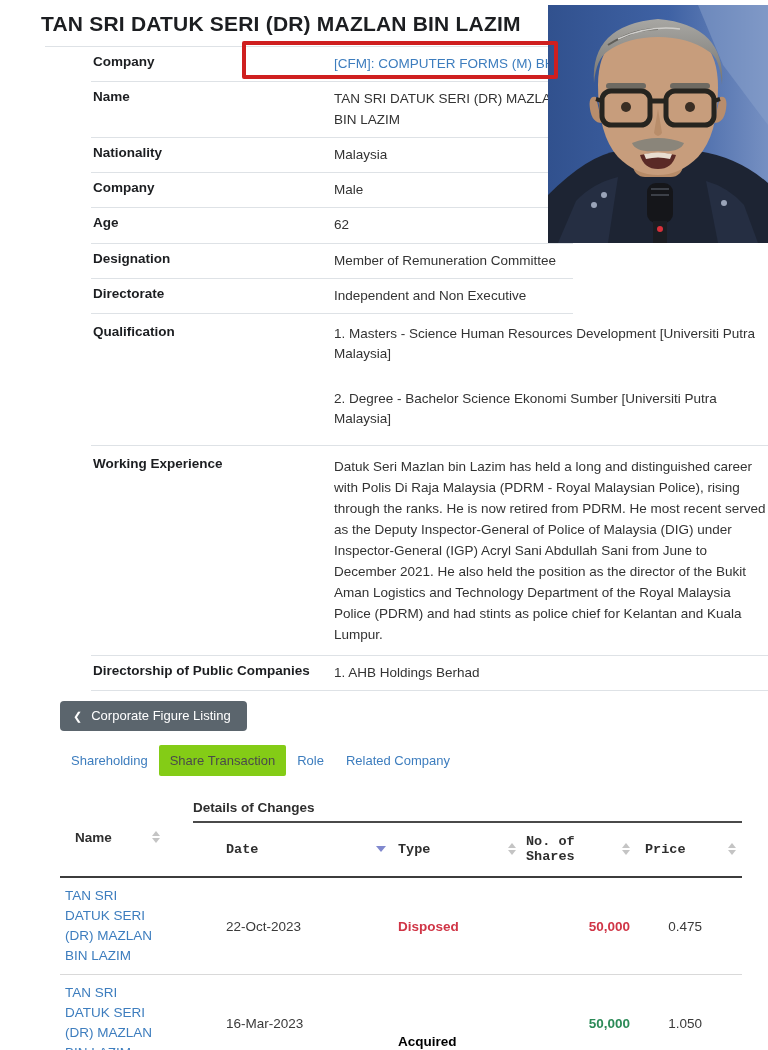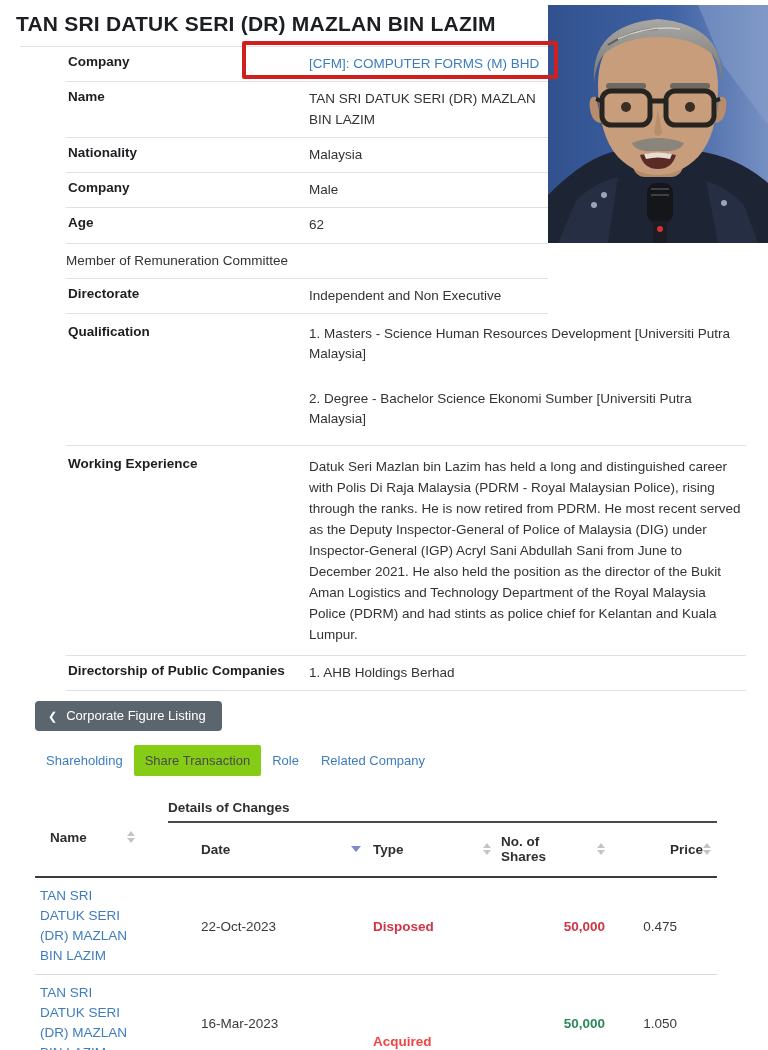--- a/index.html
+++ b/index.html
@@ -1,18 +1,18 @@
 <!DOCTYPE html>
 <html><head>
 <meta charset="utf-8">
 <style>
   * { margin: 0; padding: 0; box-sizing: border-box; }
   html, body { background: #ffffff; }
   body { font-family: "Liberation Sans", "DejaVu Sans", sans-serif; color: #212529; }
-  .page { position: relative; width: 768px; height: 1050px; overflow: hidden; background: #fff; }
+  .page { position: relative; width: 768px; height: 1050px; overflow: hidden; background: #fff; padding-left: 25px; }
 
   
   .title { margin: 12px 0 10px 16px; font-size: 21px; font-weight: 700; color: #1c1e21; letter-spacing: .2px; width: 530px; }
 
   
   .photo-wrap { position: absolute; top: 5px; right: 0; width: 220px; height: 238px; }
   .photo-wrap svg { display: block; }
 
   
   .annotation-box { position: absolute; left: 242px; top: 41px; width: 316px; height: 38px;
@@ -44,25 +44,25 @@
 
   
   .tbl { margin: 22px 0 0 35px; width: 682px; font-size: 13.5px; }
   .thead { display: flex; border-bottom: 2px solid #3c3c3c; }
   .th-name { width: 133px; display: flex; align-items: center; justify-content: space-between;
     padding: 0 6px 0 15px; font-weight: 700; color: #2f2f2f; }
   .th-group { flex: 1; margin-left: 27px; }
   .group-label { font-weight: 700; color: #2f2f2f; padding: 2px 0 6px 0; }
   .group-line { border-top: 2px solid #4a4a4a; }
   .sub-row { display: flex; align-items: center; padding: 11px 0 12px 0; font-weight: 700; color: #2f2f2f; }
-  .sh { display: flex; align-items: center; }
+  .sh { display: flex; align-items: center; font-family: Liberation Mono, monospace; }
   .sh-date  { width: 205px; padding-left: 33px; justify-content: space-between; padding-right: 12px; }
   .sh-type  { width: 128px; justify-content: space-between; padding-right: 10px; }
   .sh-shares{ width: 104px; justify-content: center; gap: 12px; }
-  .sh-price { width: 112px; justify-content: flex-end; padding-left: 15px; padding-right: 6px; }
+  .sh-price { width: 112px; justify-content: space-between; padding-left: 15px; padding-right: 6px; }
 
   
   .sort-both { display: inline-flex; flex-direction: column; gap: 2px; }
   .sort-both i { display: block; width: 0; height: 0; border-left: 4px solid transparent; border-right: 4px solid transparent; }
   .sort-both .up { border-bottom: 5px solid #c4c4c4; }
   .sort-both .dn { border-top: 5px solid #c4c4c4; }
   .sort-desc { display: inline-block; width: 0; height: 0; border-left: 5px solid transparent; border-right: 5px solid transparent; border-top: 6px solid #8088ce; }
 
   
   .trow { display: flex; align-items: center; border-bottom: 1px solid #d9d9d9; min-height: 90px; padding: 8px 0; }
@@ -161,20 +161,21 @@
     </div>
     <div class="drow">
       <div class="dlabel">Company</div>
       <div class="dvalue">Male</div>
     </div>
     <div class="drow">
       <div class="dlabel">Age</div>
       <div class="dvalue">62</div>
     </div>
     <div class="drow">
+      <div class="dlabel">Designation</div>
       <div class="dvalue">Member of Remuneration Committee</div>
     </div>
     <div class="drow">
       <div class="dlabel">Directorate</div>
       <div class="dvalue">Independent and Non Executive</div>
     </div>
   </div>
 
   
   <div class="details-b">
@@ -262,21 +263,21 @@
       <div class="c-type" style="color: rgb(208, 53, 70);">Disposed</div>
       <div class="c-shares" style="color: rgb(208, 53, 70);">50,000</div>
       <div class="c-price">0.475</div>
     </div>
 
     <div class="trow">
       <div class="c-name">
             <a>TAN SRI DATUK SERI (DR) MAZLAN BIN LAZIM</a>
           </div>
       <div class="c-date">16-Mar-2023</div>
-      <div class="c-type" style="color: #ef4444; margin-top: 36px;">Acquired</div>
+      <div class="c-type" style="color: #000000; margin-top: 36px;">Acquired</div>
       <div class="c-shares" style="color: rgb(43, 138, 87);">50,000</div>
       <div class="c-price">1.050</div>
     </div>
 
     <div class="trow">
       <div class="c-name">
             <a>TAN SRI DATUK SERI (DR) MAZLAN BIN LAZIM</a>
           </div>
 
     </div>

